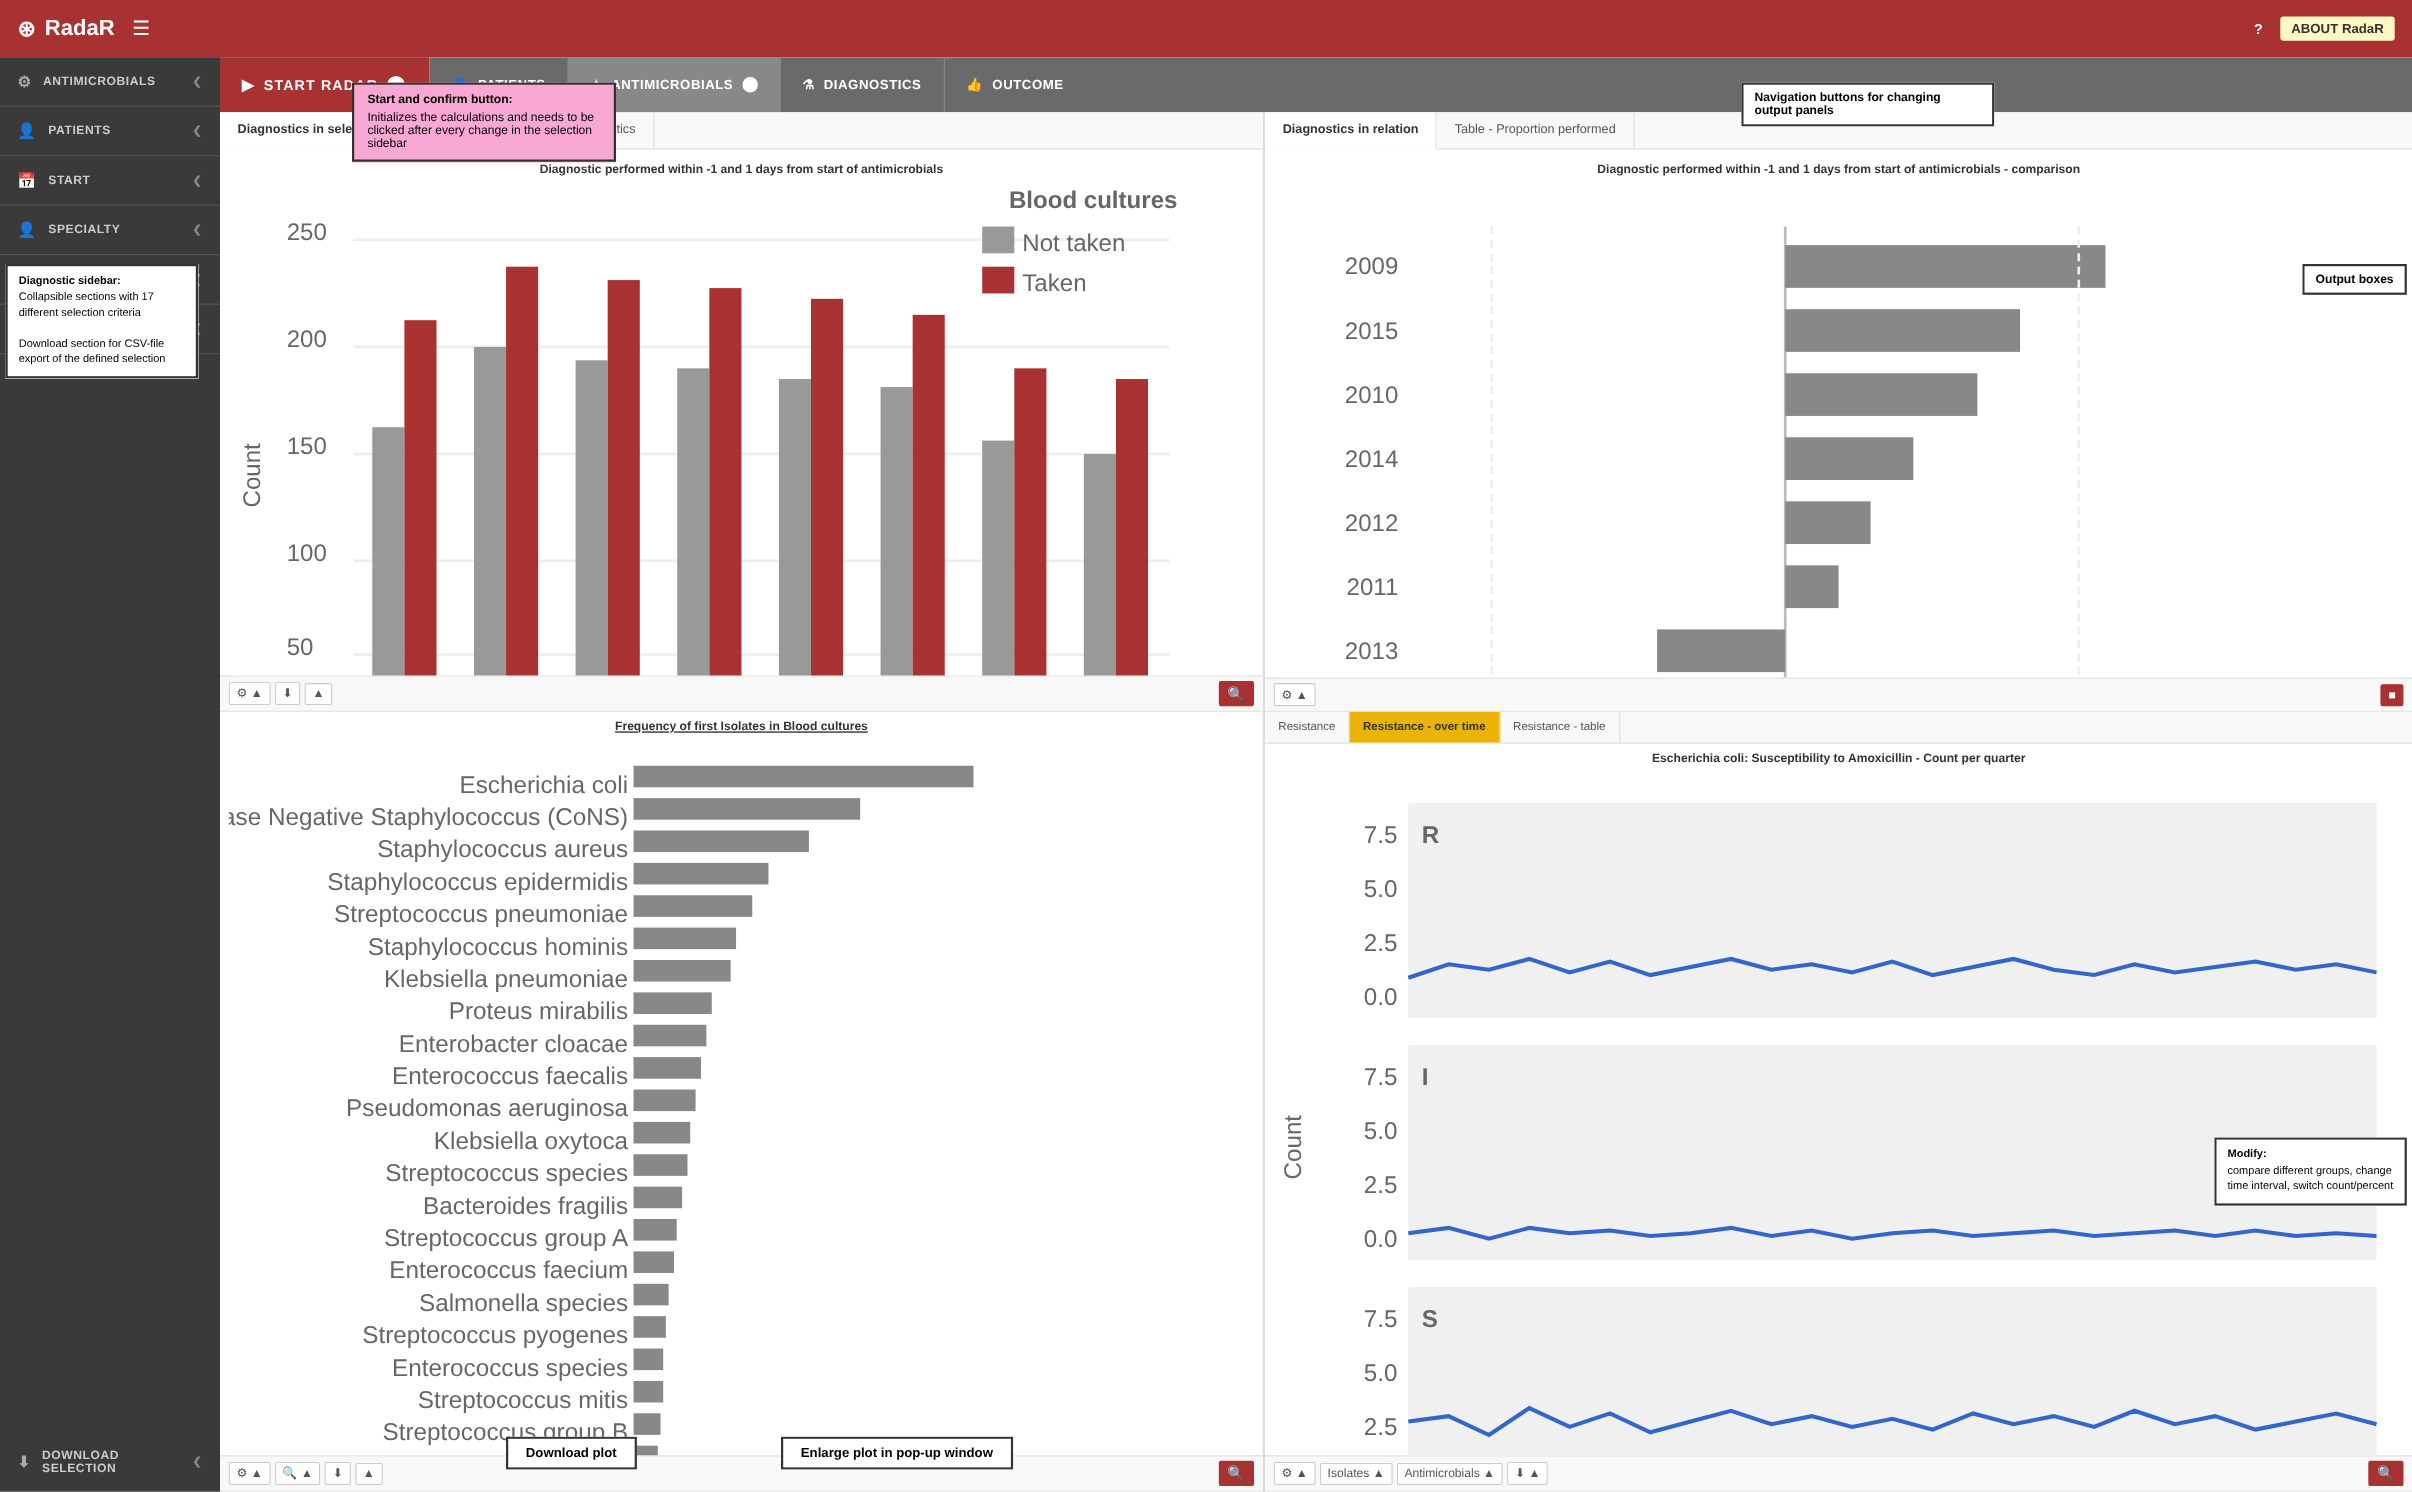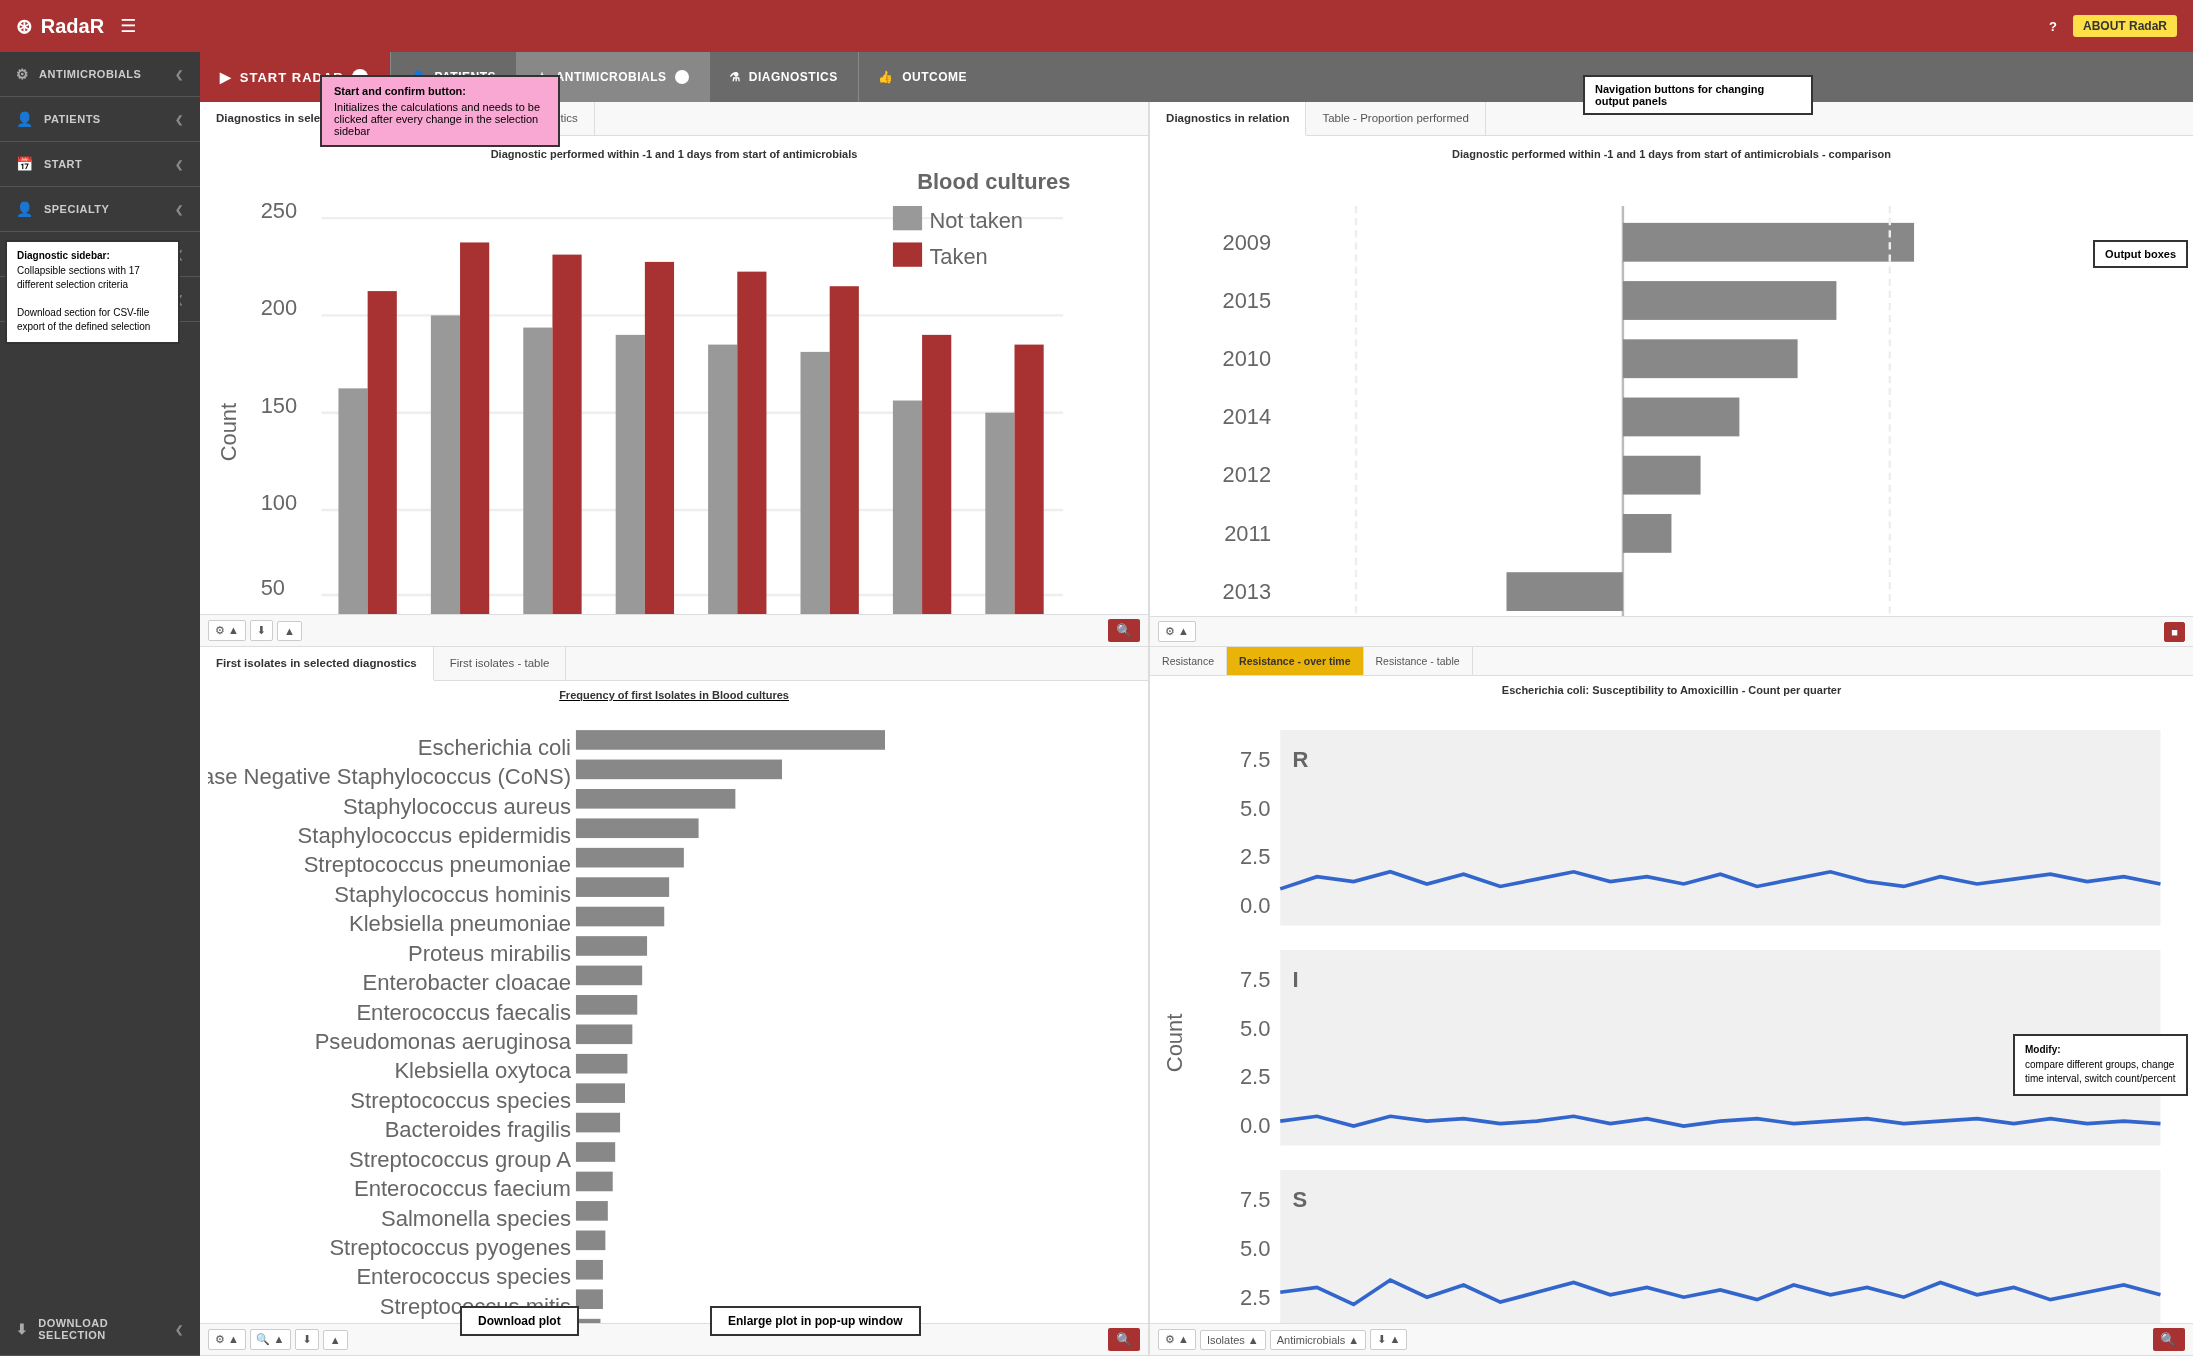--- a/index.html
+++ b/index.html
@@ -12,21 +12,21 @@
       display: flex;
       align-items: center;
       padding: 0 16px;
       height: 52px;
       justify-content: space-between;
     }
     .app-header-left { display: flex; align-items: center; gap: 16px; }
     .app-logo { font-size: 20px; font-weight: bold; display: flex; align-items: center; gap: 8px; }
     .hamburger { font-size: 18px; cursor: pointer; }
     .app-header-right { display: flex; align-items: center; gap: 16px; font-size: 13px; }
-    .about-btn { background: #fde047; color: #333; padding: 4px 10px; border-radius: 3px; cursor: pointer; font-weight: bold; font-size: 12px; }
+    .about-btn { background: #fef9c3; color: #333; padding: 4px 10px; border-radius: 3px; cursor: pointer; font-weight: bold; font-size: 12px; }
     .question-mark { font-weight: bold; }
 
     
     .main-layout { display: flex; height: calc(100vh - 52px); min-height: 900px; }
 
     
     .sidebar {
       width: 200px;
       background: #3a3a3a;
       color: #ccc;
@@ -428,28 +428,20 @@
               <div class="toolbar-left">
                 <button class="toolbar-btn">⚙ ▲</button>
                 <button class="toolbar-btn">⬇</button>
                 <button class="toolbar-btn">▲</button>
               </div>
               <button class="magnify-btn">🔍</button>
             </div>
           </div>
 
           <div class="panel-half" style="flex:1.3;">
-            <div class="sub-tabs">
-              <div class="sub-tab active">
-                <span>First isolates in selected diagnostics</span>
-              </div>
-              <div class="sub-tab">
-                <span>First isolates - table</span>
-              </div>
-            </div>
             <div class="chart-container" style="padding: 8px; text-decoration: underline;">
               <div class="chart-title">Frequency of first Isolates in Blood cultures</div>
               <div class="chart-area" style="flex:1; position:relative;">
                 <svg viewBox="0 0 380 300" preserveAspectRatio="xMidYMid meet">
 
                   <line x1="150" y1="285" x2="360" y2="285" stroke="#ccc" stroke-width="1"></line>
                   <text x="150" y="295" class="axis-text" text-anchor="middle">0</text>
                   <text x="210" y="295" class="axis-text" text-anchor="middle">100</text>
                   <text x="270" y="295" class="axis-text" text-anchor="middle">200</text>
                   <text x="330" y="295" class="axis-text" text-anchor="middle">300</text>

